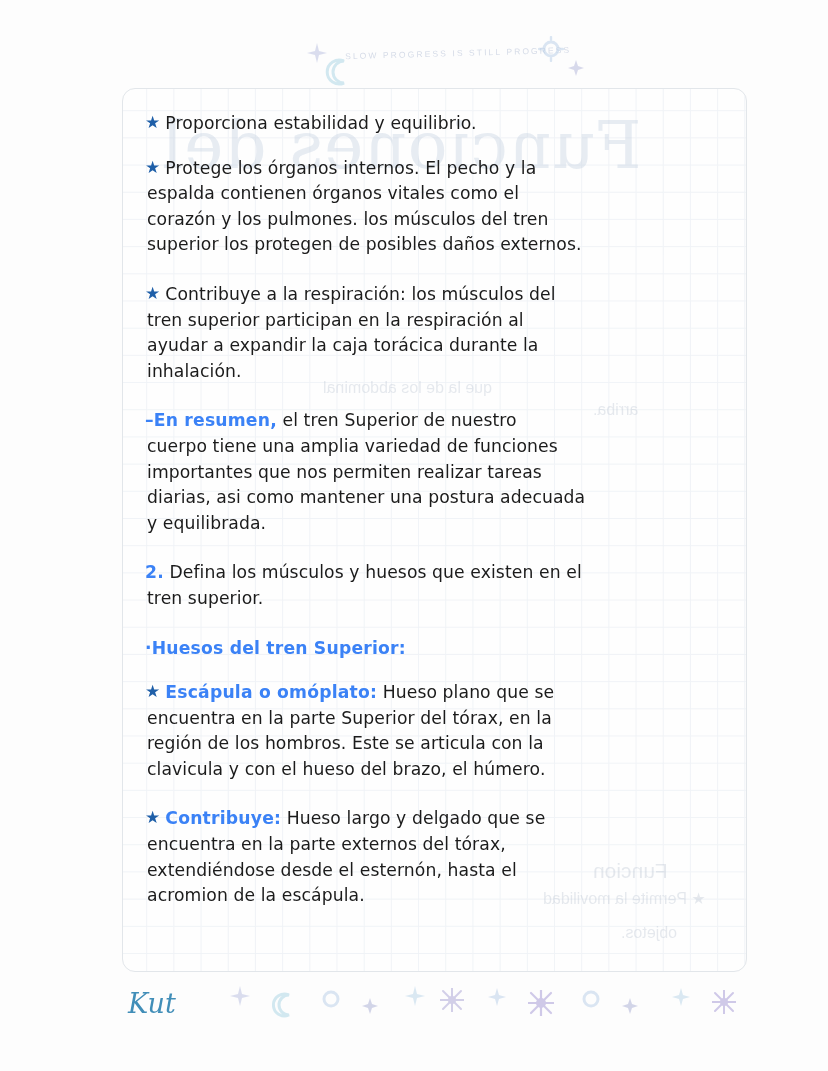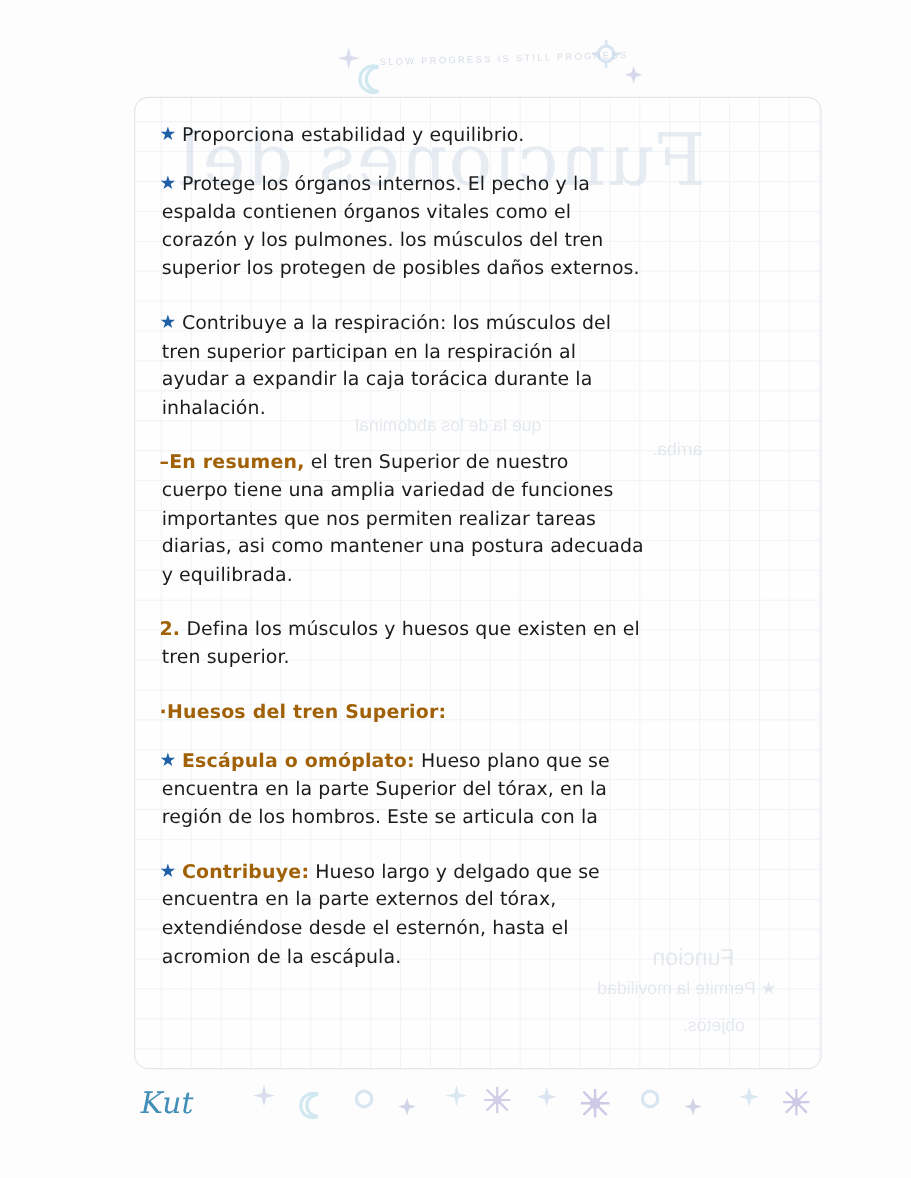--- a/index.html
+++ b/index.html
@@ -97,21 +97,21 @@
   .gap-lg { height: 24px; }
 
   .star {
     color: #1f5fa8;
     font-size: 17px;
     margin-right: 5px;
     display: inline-block;
     transform: translateY(-1px);
   }
   .ink-blue {
-    color: #a16207;
+    color: #3b82f6;
     font-weight: bold;
     letter-spacing: .2px;
   }
   .ind2 { padding-left: 2px; }
 
   
   .bottom-deco {
     position: absolute;
     left: 0; top: 980px;
     width: 828px; height: 80px;
@@ -224,20 +224,21 @@
     </div>
 
     <div class="gap-md"></div>
 
     <div class="blk">
       <div class="line">
         <span class="star">★</span><span class="ink-blue">Escápula o omóplato:</span><span> Hueso plano que se</span>
       </div>
       <div class="line ind2">encuentra en la parte Superior del tórax, en la</div>
       <div class="line ind2">región de los hombros. Este se articula con la</div>
+      <div class="line ind2">clavicula  y con el hueso  del brazo, el húmero.</div>
     </div>
 
     <div class="gap-lg"></div>
 
     <div class="blk">
       <div class="line">
         <span class="star">★</span><span class="ink-blue">Contribuye:</span><span> Hueso largo y delgado que se</span>
       </div>
       <div class="line ind2">encuentra en la parte externos del tórax,</div>
       <div class="line ind2">extendiéndose desde el esternón,  hasta el</div>

